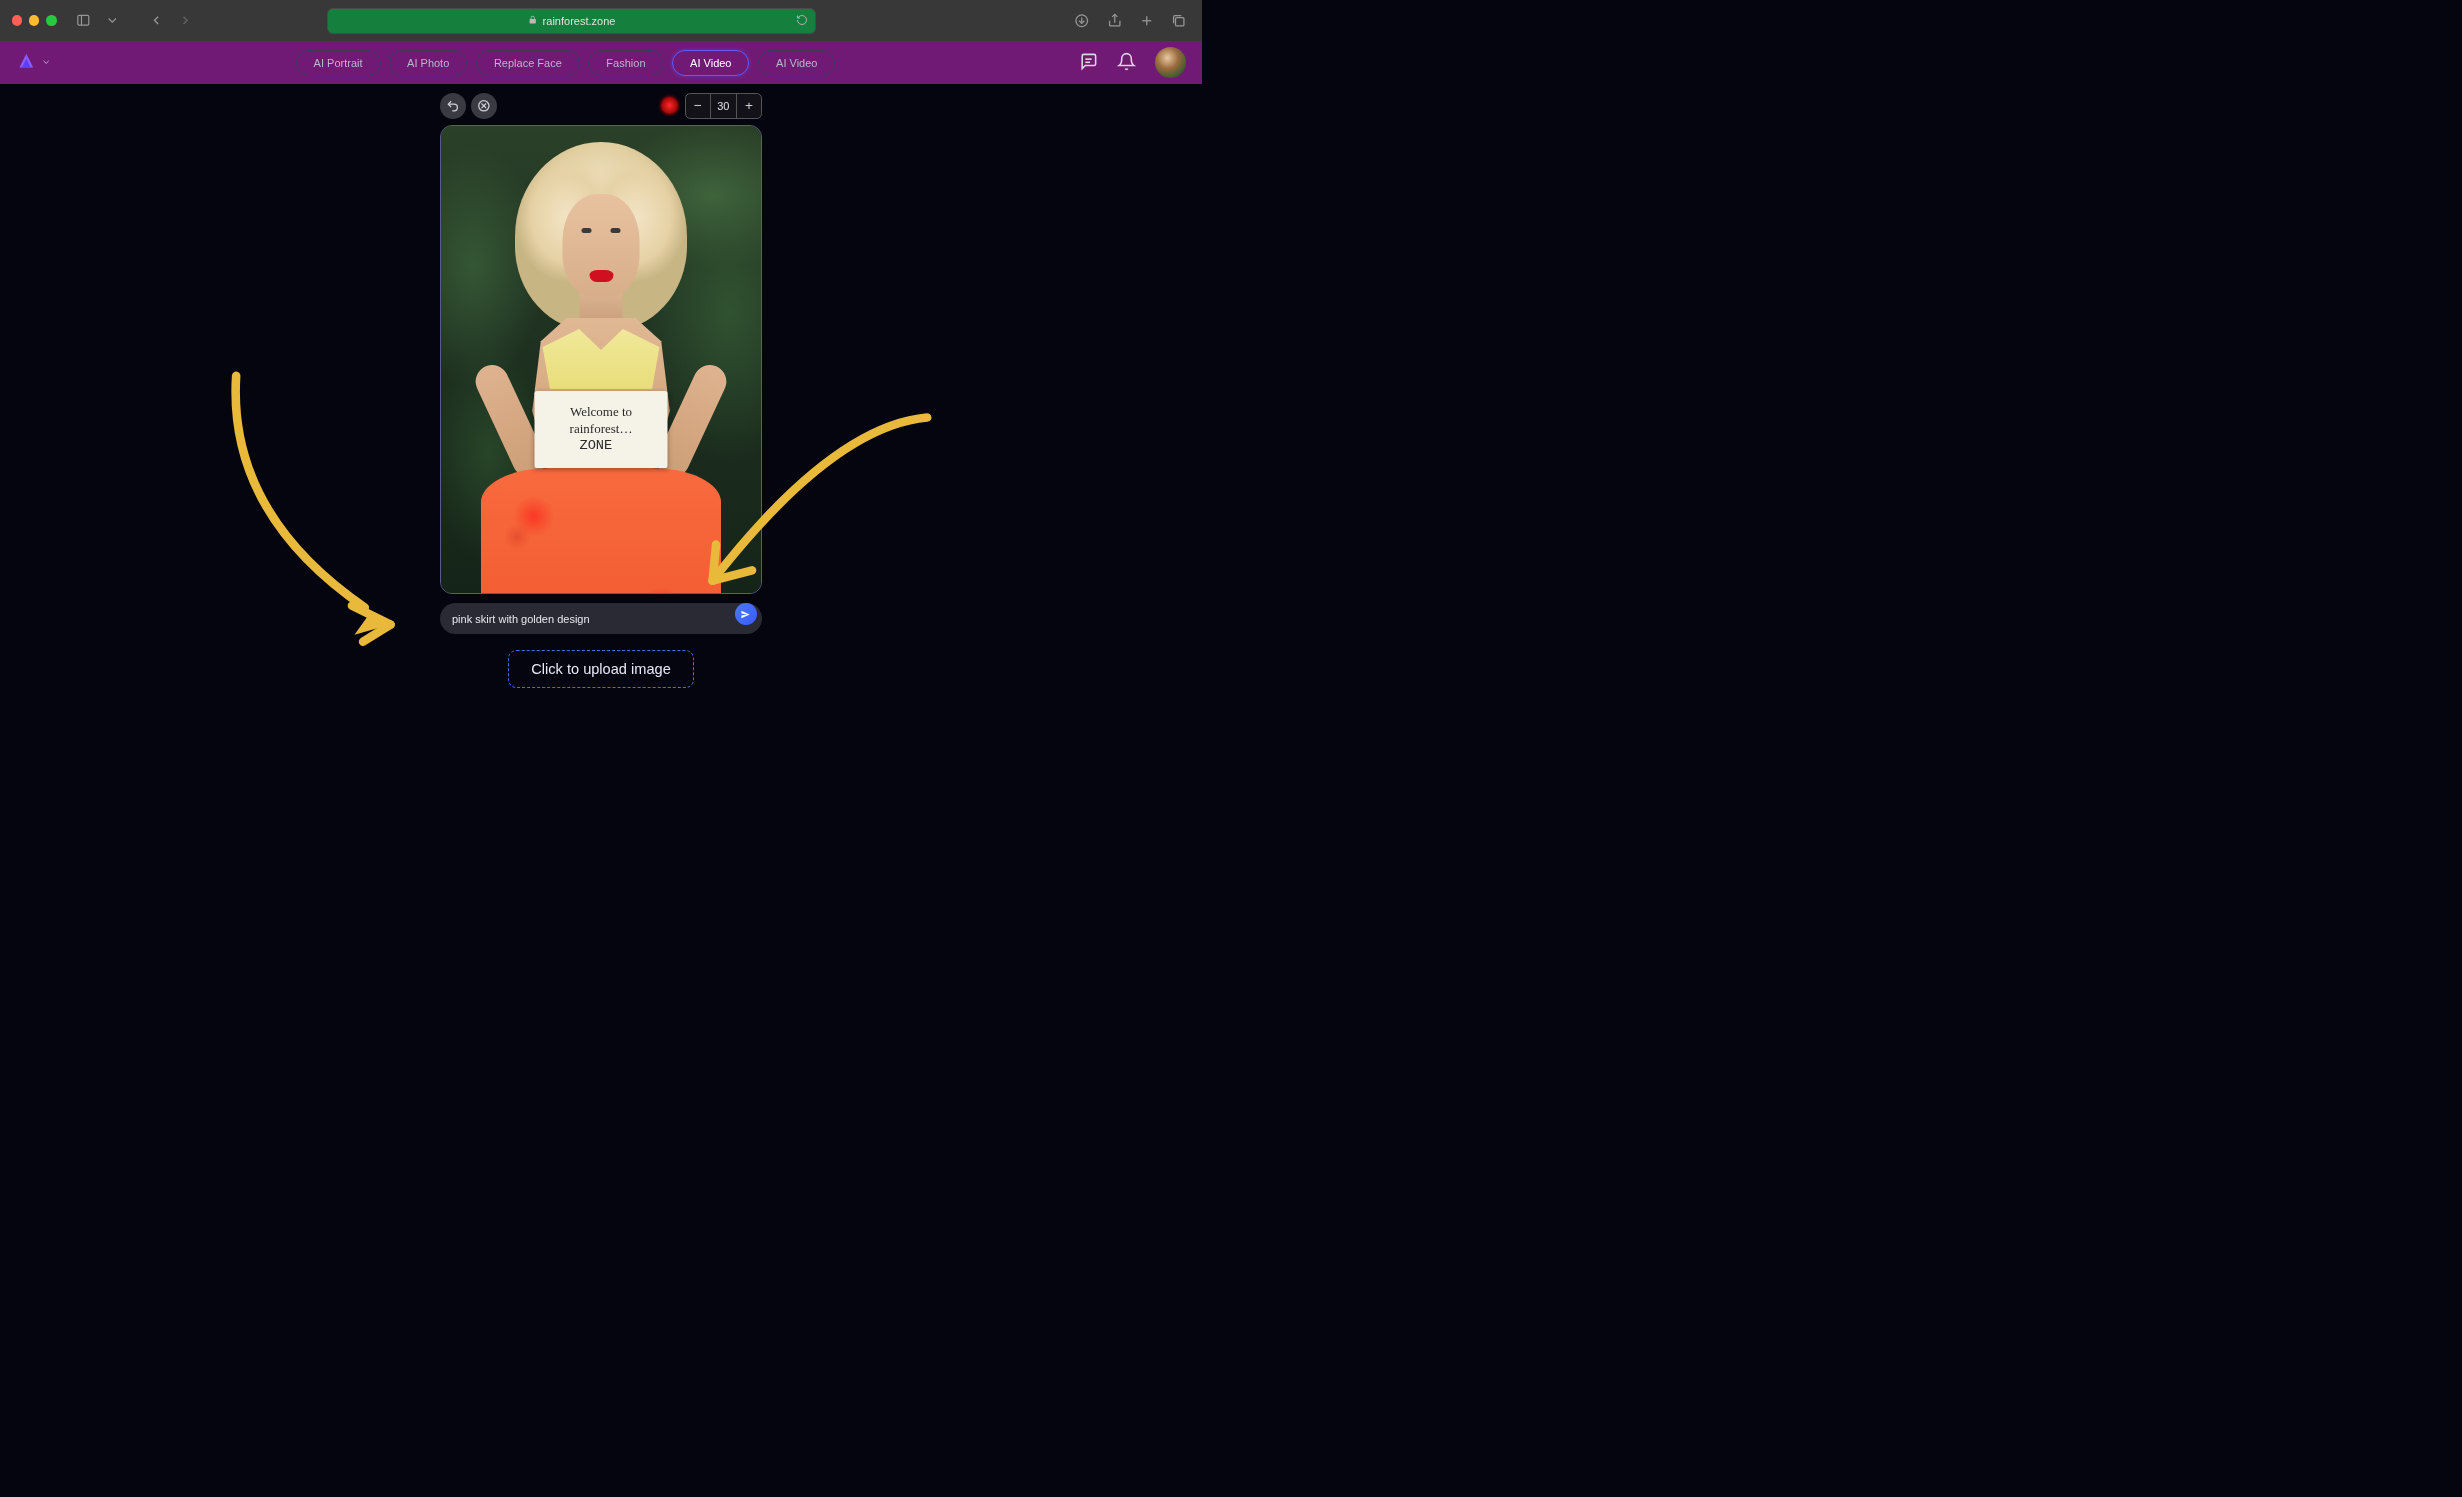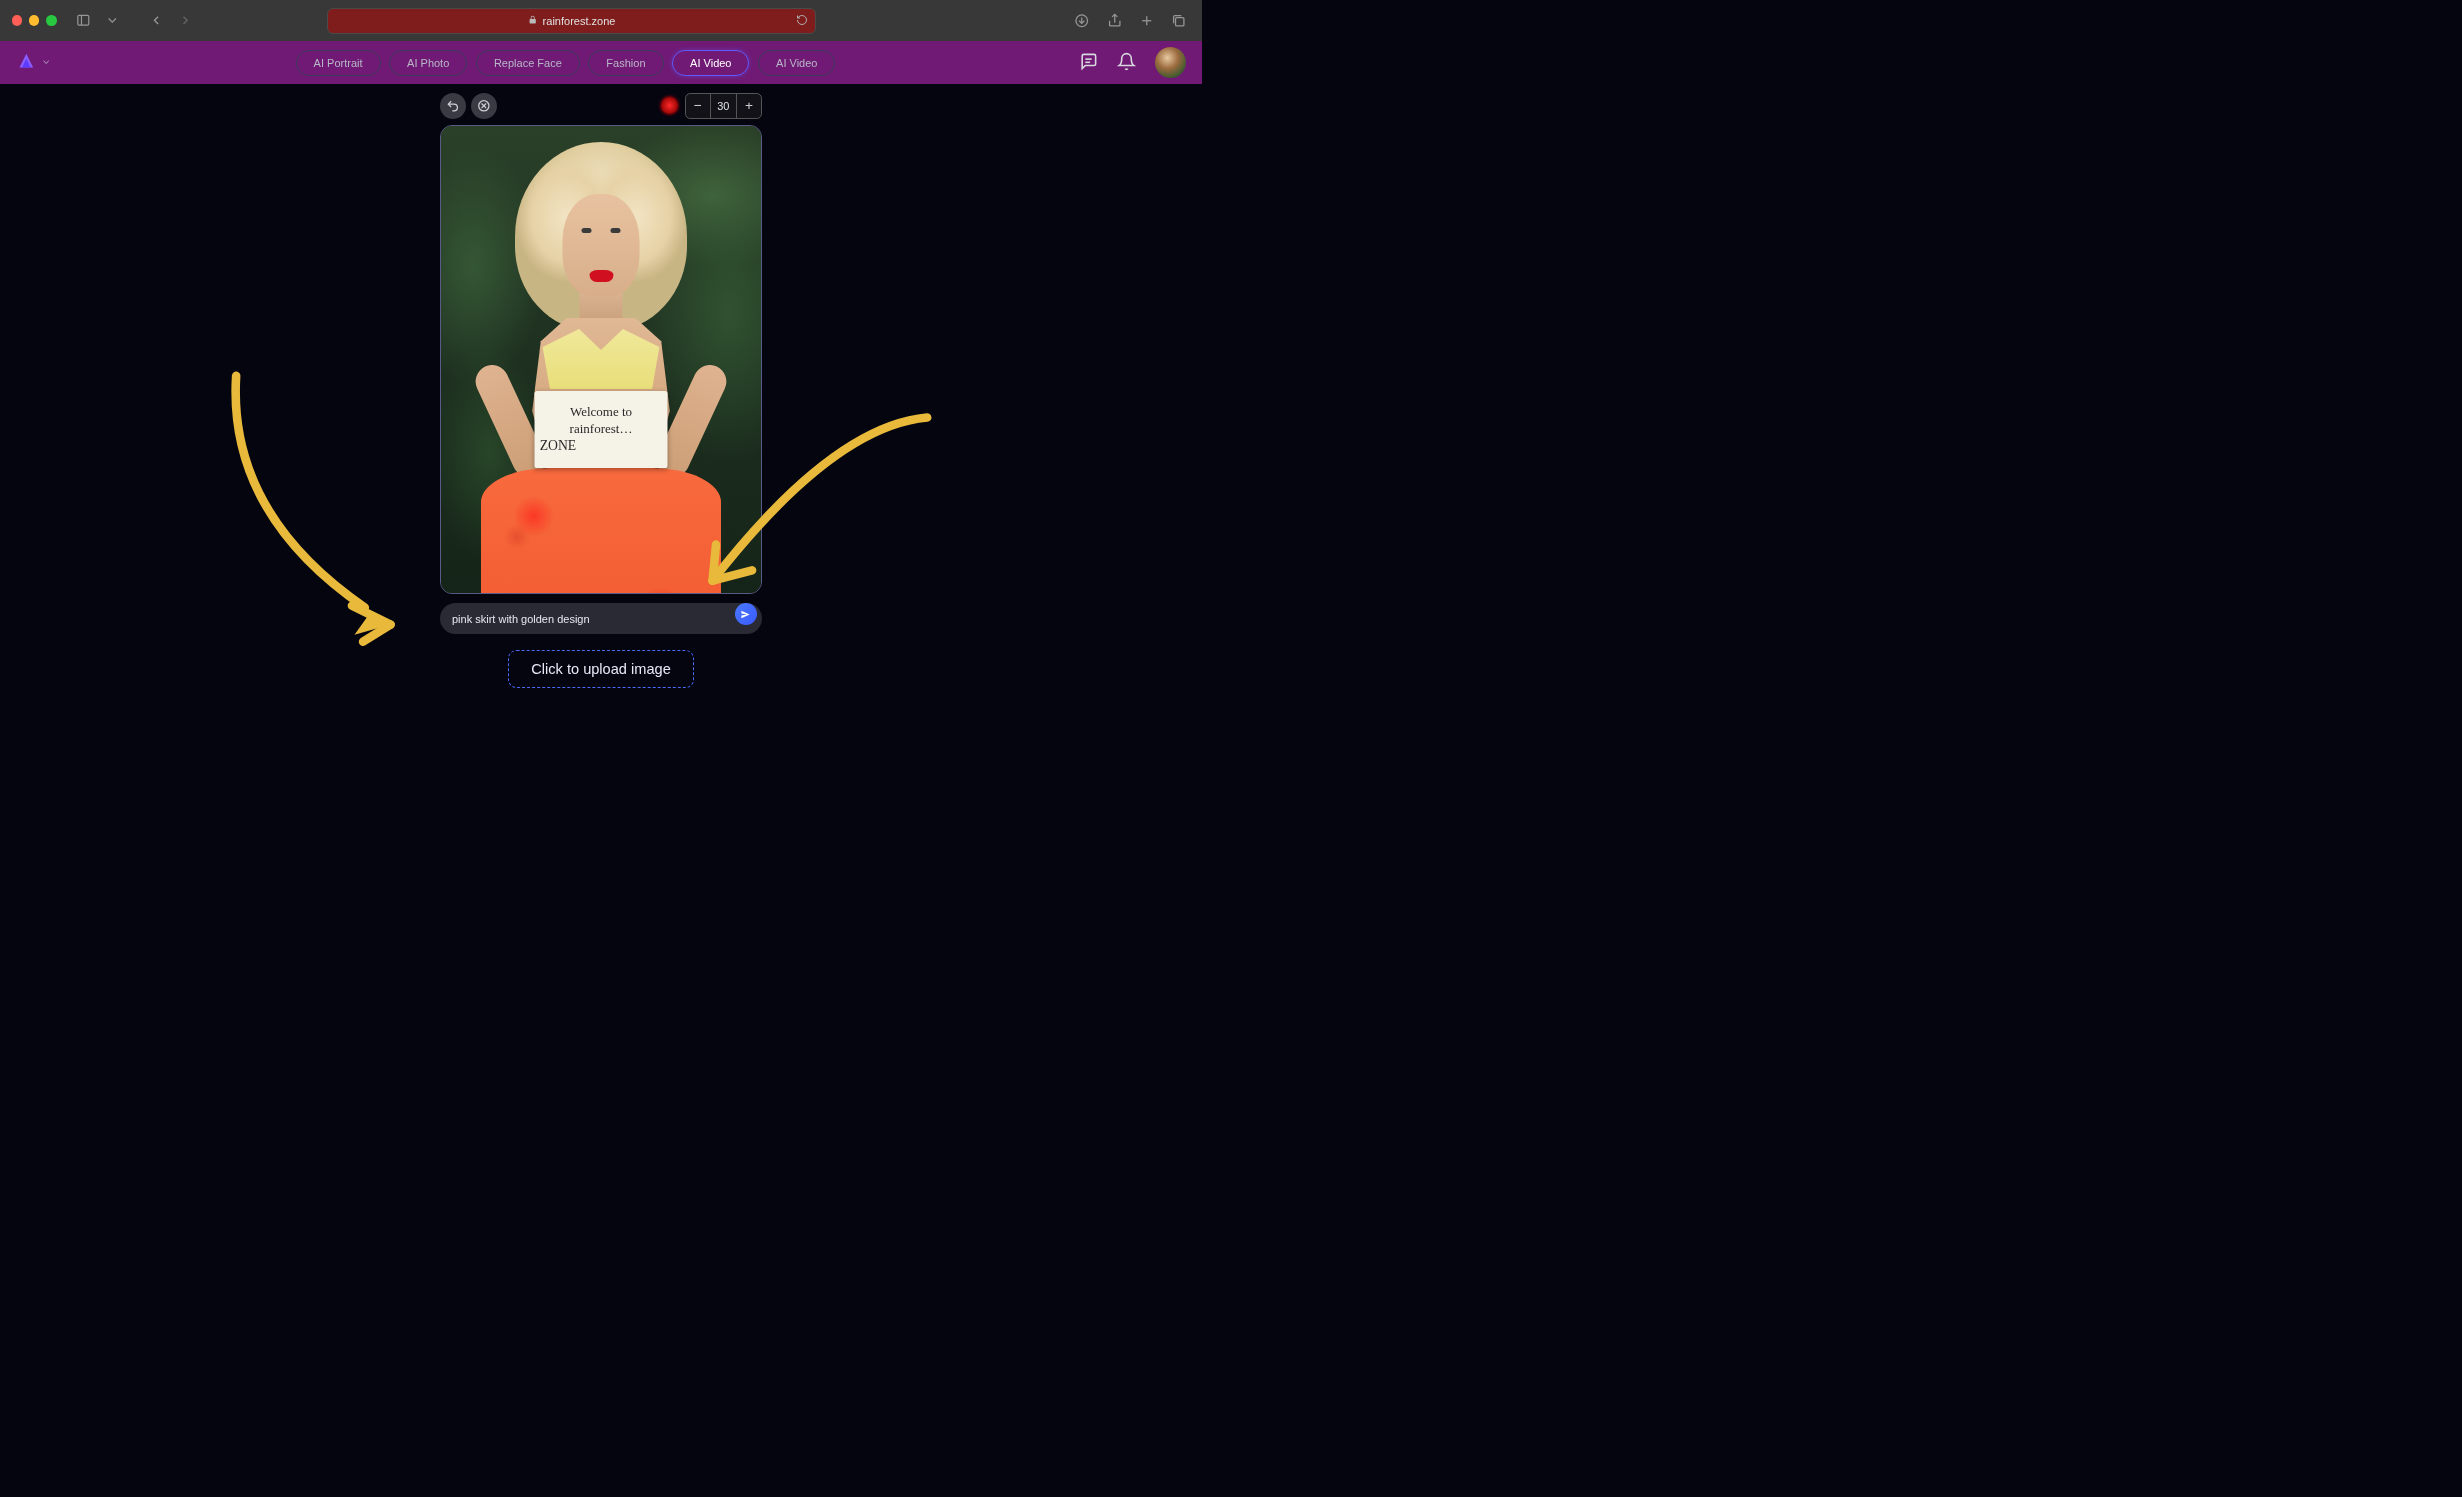--- a/index.html
+++ b/index.html
@@ -34,21 +34,21 @@
   width: 22px;
   height: 22px;
 }
 .chrome-icon svg { width: 14.6px; height: 14.6px; }
 .chrome-sep { width: 8.6px; }
 .url-bar {
   flex: 1;
   max-width: 489px;
   margin: 0 auto;
   height: 26px;
-  background: #7f1d1d;
+  background: #15803d;
   border: 0.9px solid #4a4a4a;
   border-radius: 6px;
   display: flex;
   align-items: center;
   justify-content: center;
   gap: 5.2px;
   color: #e0e0e0;
   font-size: 11px;
   position: relative;
 }
@@ -273,21 +273,21 @@
   justify-content:center;
   font-family:"Comic Sans MS", cursive;
   font-size:13px;
   color:#2a2a2a;
   line-height:1.3;
   text-align:center;
   padding:5.2px;
   box-shadow:0 1.7px 5.2px rgba(0,0,0,0.3);
 }
 .sign .l2 { font-size:13px; }
-.sign .l3 { font-size:13.7px; text-align:left; width:100%; padding-right:10.3px;}
+.sign .l3 { font-size:13.7px; text-align:center; width:100%; padding-right:10.3px;font-family:Liberation Mono, monospace;}
 .skirt {
   position:absolute;
   top:326px; left:50%; transform:translateX(-50%);
   width:240px; height:172px;
   background:
     radial-gradient(circle 19px at 25% 80%, rgba(210,50,30,0.5), transparent 60%),
     radial-gradient(circle 17px at 70% 90%, rgba(210,50,30,0.5), transparent 60%),
     radial-gradient(circle 21.5px at 15% 40%, rgba(210,50,30,0.4), transparent 60%),
     linear-gradient(180deg,#f86a3e 0%, #f25a30 100%);
   border-radius:69px 69px 17px 17px / 34px 34px 17px 17px;

